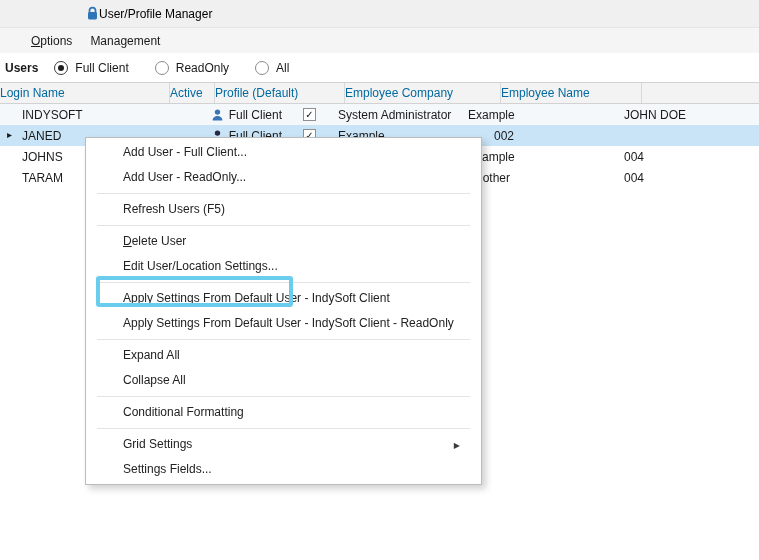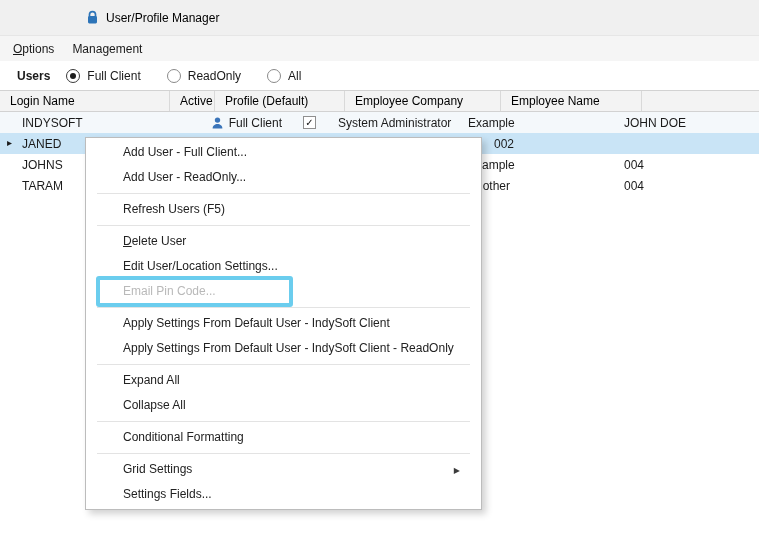--- a/index.html
+++ b/index.html
@@ -1,34 +1,34 @@
 <!DOCTYPE html>
 <html><head>
 <meta charset="utf-8">
 <style>
   *{box-sizing:border-box;margin:0;padding:0}
   html,body{width:759px;height:560px}
   body{font-family:"Liberation Sans",sans-serif;font-size:12px;color:#1a1a1a;background:#fff;position:relative;overflow:hidden}
 
-  .titlebar{height:36px;background:#f0f0f0;display:flex;align-items:center;padding-left:86px;gap:7px;border-bottom:1px solid #e6e6e6}
+  .titlebar{height:28px;background:#f0f0f0;display:flex;align-items:center;padding-left:86px;border-bottom:1px solid #e6e6e6}
   .title-text{color:#000}
 
-  .menubar{height:25px;background:#f5f5f5;display:flex;align-items:center;padding-left:4px}
+  .menubar{height:25px;background:#f5f5f5;display:flex;align-items:center;padding-left:22px}
   .menubar-item{padding:3px 9px;cursor:default}
   .accel{text-decoration:underline}
 
-  .filter-row{height:29px;display:flex;align-items:center;padding-left:17px;background:#fff}
+  .filter-row{height:29px;display:flex;align-items:center;padding-left:5px;background:#fff}
   .filter-label{font-weight:bold;margin-right:16px}
   .radio-opt{display:flex;align-items:center;gap:7px;margin-right:26px;cursor:default}
   .radio{width:14px;height:14px;border-radius:50%;border:1px solid #8a8a8a;background:#fff;position:relative;display:inline-block}
   .radio.selected{border:1px solid #3a3a3a}
   .radio.selected::after{content:"";position:absolute;left:3px;top:3px;right:3px;bottom:3px;background:#1d1d1d;border-radius:50%}
 
   .grid-header{display:flex;height:22px;background:#f3f3f3;border-top:1px solid #d2d2d2;border-bottom:1px solid #d2d2d2}
-  .grid-header .hcell{display:flex;align-items:center;padding-left:10px;border-right:1px solid #d9d9d9;color:#000000;overflow:hidden;white-space:nowrap}
+  .grid-header .hcell{display:flex;align-items:center;padding-left:0;border-right:1px solid #d9d9d9;color:#0369a1;overflow:hidden;white-space:nowrap}
   .grid-row{display:flex;height:21px;align-items:flex-start;background:#fff}
   .grid-row:nth-child(1){background:#f4f8fb}
   .grid-row.selected{background:#c9e4f6}
   .col-login{width:170px}
   .col-type{width:117px}
   .col-active{width:45px}
   .col-profile{width:130px}
   .col-company{width:156px}
   .col-name{width:141px}
   .cell{display:flex;align-items:center;height:100%;padding-left:6px;overflow:hidden;white-space:nowrap}
@@ -142,21 +142,20 @@
 </div>
 
 <div class="context-menu">
   <div class="menu-item">Add User - Full Client...</div>
     <div class="menu-item">Add User - ReadOnly...</div>
     <div class="menu-sep"></div>
     <div class="menu-item">Refresh Users (F5)</div>
     <div class="menu-sep"></div>
     <div class="menu-item"><span class="accel">D</span>elete User</div>
     <div class="menu-item">Edit User/Location Settings...</div>
-    <div class="menu-item disabled">Email Pin Code...</div>
     <div class="menu-sep"></div>
     <div class="menu-item">Apply Settings From Default User - IndySoft Client</div>
     <div class="menu-item">Apply Settings From Default User - IndySoft Client - ReadOnly</div>
     <div class="menu-sep"></div>
     <div class="menu-item">Expand All</div>
     <div class="menu-item">Collapse All</div>
     <div class="menu-sep"></div>
     <div class="menu-item">Conditional Formatting</div>
     <div class="menu-sep"></div>
     <div class="menu-item">Grid Settings<span class="submenu-arrow">▶</span></div>

